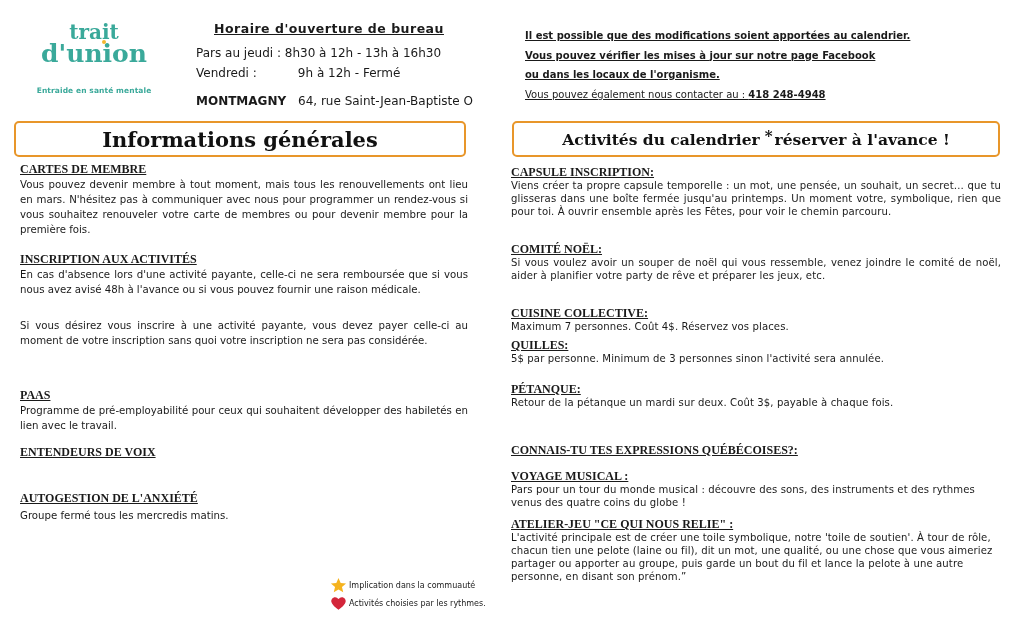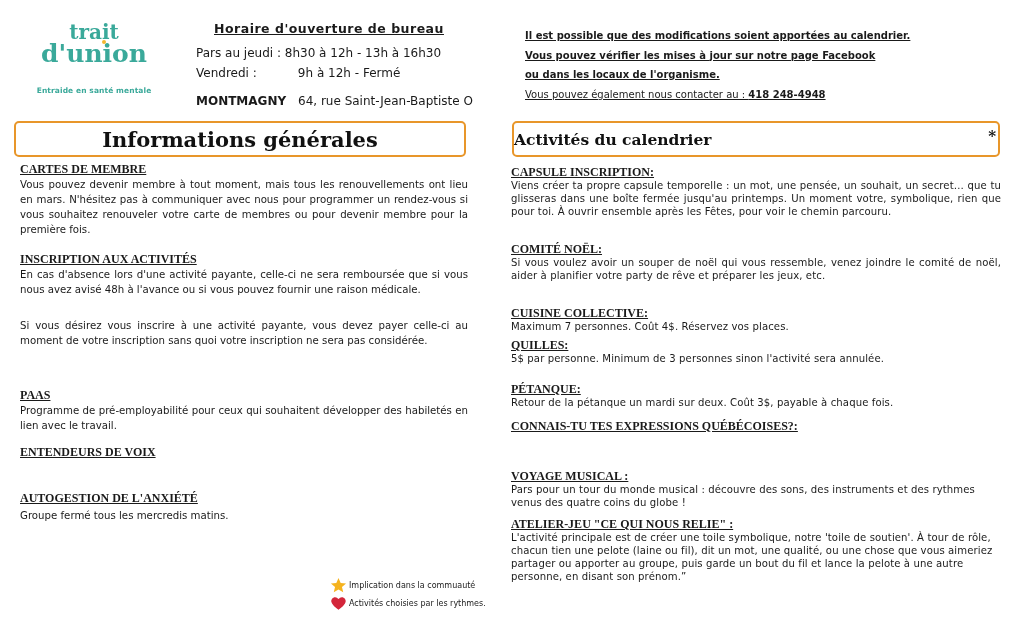--- a/index.html
+++ b/index.html
@@ -27,21 +27,21 @@
   .notice div { height: 19.5px; line-height: 19.5px; }
   .notice .plain { font-weight: normal; }
 
   
   .sec-box {
     border: 2.5px solid #e8962a; border-radius: 5px; box-sizing: border-box;
     display: flex; align-items: center; justify-content: center;
     font-family: "DejaVu Serif", serif; font-weight: bold; color: #111;
   }
   .box-left { left: 14px; top: 121px; width: 452px; height: 36px; font-size: 21px; }
-  .box-right { left: 512px; top: 121px; width: 488px; height: 36px; font-size: 15.5px; justify-content: space-between; }
+  .box-right { left: 512px; top: 121px; width: 488px; height: 36px; font-size: 15.5px; }
   .box-right sup { font-size: 15px; position: relative; top: -3px; margin: 0 2px 0 5px; }
 
   
   .col { font-size: 10.2px; line-height: 15px; text-align: justify; }
   .col-left { left: 20px; width: 448px; }
   .col-right { left: 511px; width: 490px; font-size: 10.1px; line-height: 13px; letter-spacing: 0.1px; }
   .head { font-family: "Liberation Serif", serif; font-weight: bold; text-decoration: underline; font-size: 12px; letter-spacing: 0px; display: block; text-align: left; }
   .col-left .head { line-height: 15px; }
   .col-right .head { line-height: 14px; }
   .col p { margin: 0; }
@@ -84,20 +84,21 @@
   <div>ou dans les locaux de l'organisme.</div>
   <div><span class="plain">Vous pouvez également nous contacter au : </span><b>418 248-4948</b></div>
 </div>
 
 <div class="abs sec-box box-left">
   <span>Informations générales</span>
 </div>
 <div class="abs sec-box box-right">
   <span>Activités du calendrier</span>
   <sup>*</sup>
+  <span>réserver à l'avance !</span>
 </div>
 
 <div class="abs col col-left" style="top:162px">
   <span class="head">CARTES DE MEMBRE</span>
   <p>Vous pouvez devenir membre à tout moment, mais tous les renouvellements ont lieu en mars. N'hésitez pas à communiquer  avec nous pour programmer un rendez-vous si vous souhaitez renouveler votre carte de membres ou pour devenir membre pour la première fois.</p>
 </div>
 <div class="abs col col-left" style="top:252px">
   <span class="head">INSCRIPTION AUX ACTIVITÉS</span>
   <p>En cas d'absence lors d'une activité payante, celle-ci ne sera remboursée que si vous nous avez avisé 48h à l'avance ou si vous pouvez fournir une raison médicale.</p>
 </div>
@@ -129,21 +130,21 @@
   <p>Maximum 7 personnes. Coût 4$. Réservez vos places.</p>
 </div>
 <div class="abs col col-right" style="top:338px">
   <span class="head">QUILLES:</span>
   <p>5$ par personne. Minimum de 3 personnes sinon l'activité sera annulée.</p>
 </div>
 <div class="abs col col-right" style="top:382px">
   <span class="head">PÉTANQUE:</span>
   <p>Retour de la pétanque un mardi sur deux. Coût 3$, payable à chaque fois.</p>
 </div>
-<div class="abs col col-right" style="top:419px">
+<div class="abs col col-right" style="top:443px">
   <span class="head">CONNAIS-TU TES EXPRESSIONS QUÉBÉCOISES?:</span>
 </div>
 <div class="abs col col-right" style="top:469px">
   <span class="head">VOYAGE MUSICAL :</span>
   <p class="lastline-left">Pars pour un tour du monde musical : découvre des sons, des instruments et des rythmes venus des quatre coins du globe !</p>
 </div>
 <div class="abs col col-right" style="top:517px">
   <span class="head">ATELIER-JEU "CE QUI NOUS RELIE" :</span>
   <p class="lastline-left">L'activité principale est de créer une toile symbolique, notre 'toile de soutien'. À tour de rôle, chacun tien une pelote (laine ou fil), dit un mot, une qualité, ou une chose que vous aimeriez partager ou apporter au groupe, puis garde un bout du fil et lance la pelote à une autre personne, en disant son prénom.”</p>
 </div>

